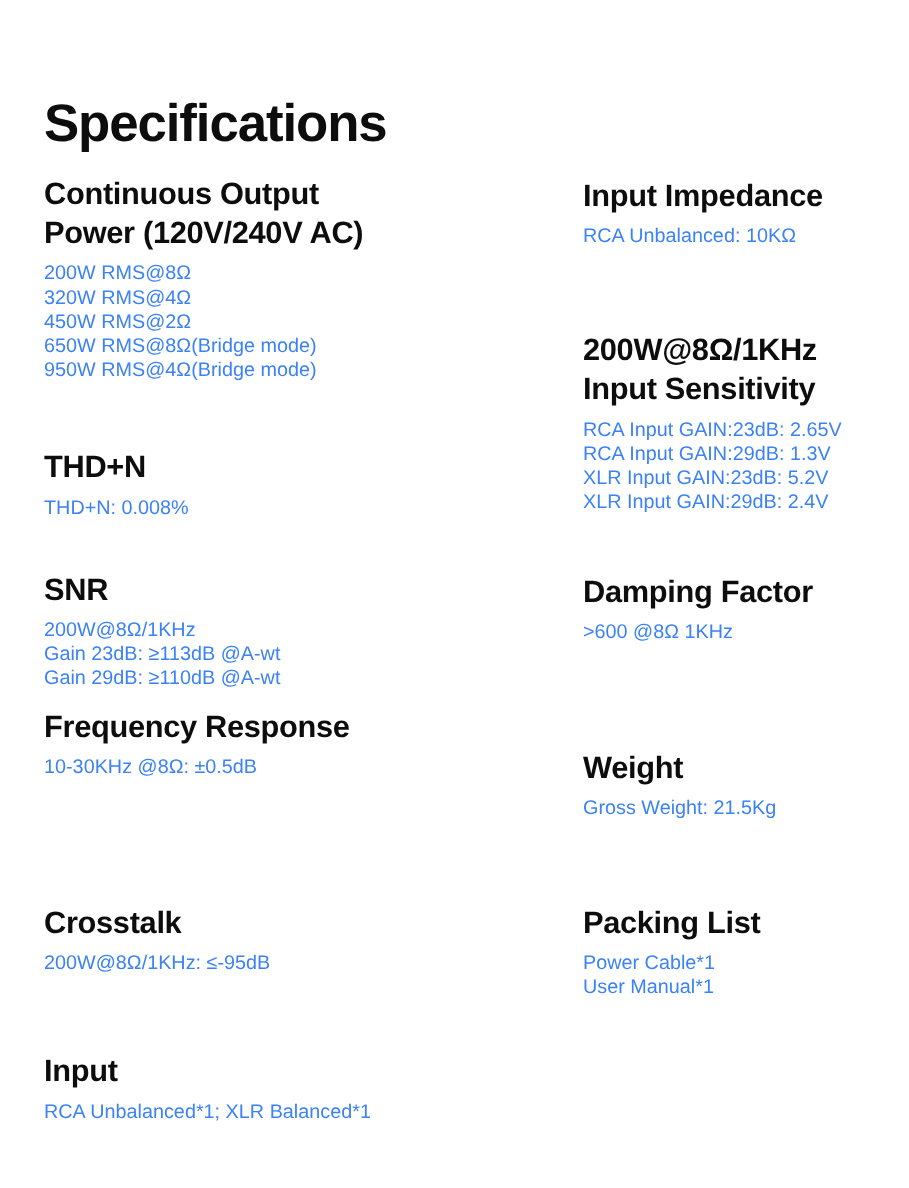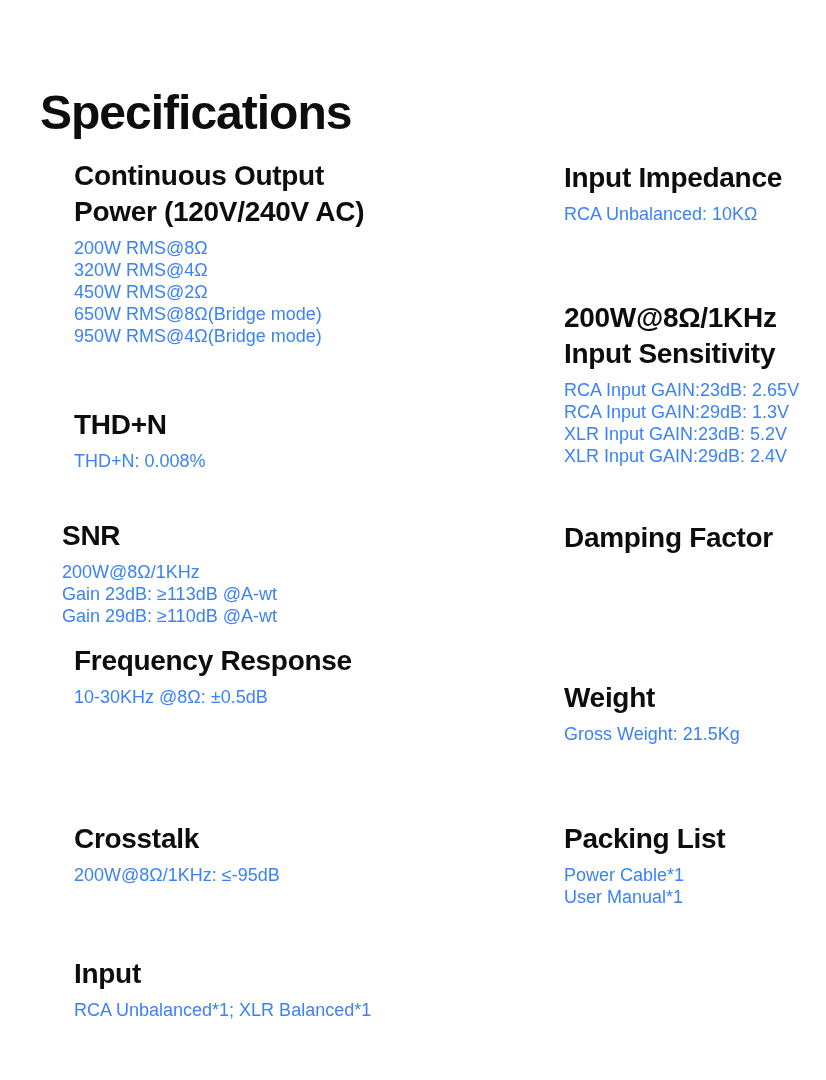--- a/index.html
+++ b/index.html
@@ -20,41 +20,40 @@
     left: 40px;
     top: 53px;
     font-size: 48px;
     line-height: 56px;
     font-weight: 700;
     letter-spacing: -1px;
     color: #0d0d0d;
   }
   .sec {
     position: absolute;
-    margin-left: 34px;
   }
   .sec h2 {
     margin: 0 0 7px 0;
     font-size: 28px;
     line-height: 36px;
     font-weight: 700;
     letter-spacing: -0.3px;
     color: #0d0d0d;
   }
   .sec h2 span { display: block; }
   .sec .body div {
     font-size: 18px;
     line-height: 22px;
     font-weight: 400;
     color: #3b82f6;
   }
   
   #secL0 { left: 40px; top: 158px; width: 470px; }
   #secL1 { left: 40px; top: 407px; width: 470px; }
-  #secL2 { left: 28px; top: 518px; width: 470px; }
+  #secL2 { left: 40px; top: 518px; width: 470px; }
   #secL3 { left: 40px; top: 643px; width: 470px; }
   #secL4 { left: 40px; top: 821px; width: 470px; }
   #secL5 { left: 40px; top: 956px; width: 470px; }
   
   #secR0 { left: 530px; top: 160px; width: 296px; }
   #secR1 { left: 530px; top: 300px; width: 296px; }
   #secR2 { left: 530px; top: 520px; width: 296px; }
   #secR3 { left: 530px; top: 680px; width: 296px; }
   #secR4 { left: 530px; top: 821px; width: 296px; }
 </style>
@@ -145,20 +144,23 @@
       <div>RCA Input GAIN:29dB: 1.3V</div>
       <div>XLR Input GAIN:23dB: 5.2V</div>
       <div>XLR Input GAIN:29dB: 2.4V</div>
     </div>
   </section>
 
   <section class="sec" id="secR2">
     <h2>
       <span>Damping Factor</span>
     </h2>
+    <div class="body">
+      <div>&gt;600 @8Ω 1KHz</div>
+    </div>
   </section>
 
   <section class="sec" id="secR3">
     <h2>
       <span>Weight</span>
     </h2>
     <div class="body">
       <div>Gross Weight: 21.5Kg</div>
     </div>
   </section>

